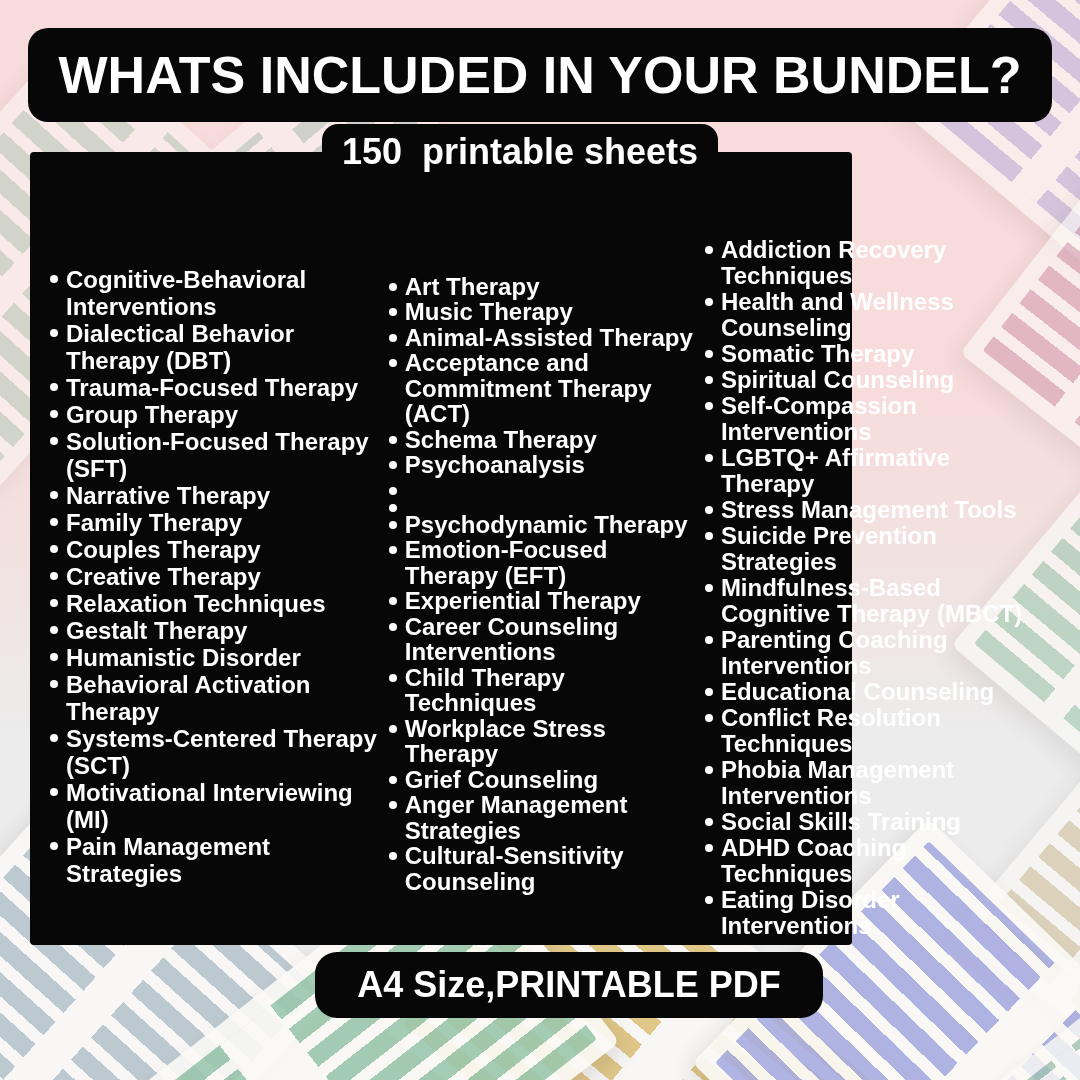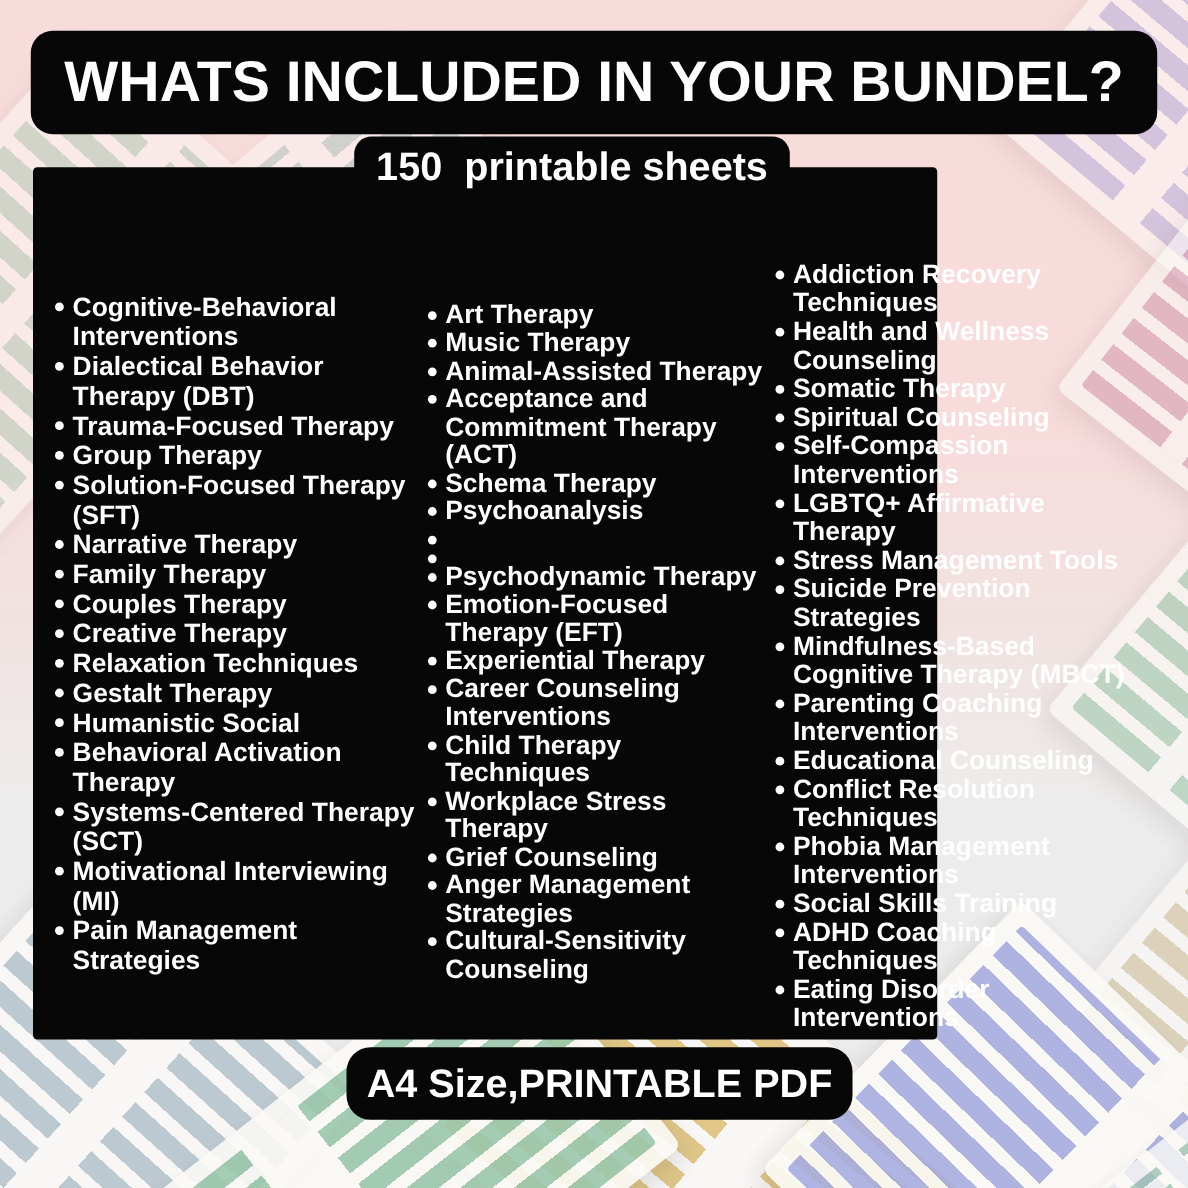--- a/index.html
+++ b/index.html
@@ -109,21 +109,21 @@
   .dot{
     flex:0 0 auto;
     width:8px;height:8px;
     margin-top:9px;
     border-radius:50%;
     background:var(--text-on-panel);
   }
   .txt{white-space:pre;}
   .footer-pill{
     position:absolute;z-index:3;
-    left:315px;top:952px;width:460px;height:66px;
+    left:315px;top:952px;width:508px;height:66px;
     background:var(--panel);
     border-radius:22px;
     display:flex;align-items:center;justify-content:center;
   }
   .footer-pill span{
     color:var(--text-on-panel);
     font-size:36px;
     font-weight:700;
     white-space:nowrap;
   }
@@ -212,21 +212,21 @@
           <span class="txt">Relaxation Techniques</span>
         </li>
 
         <li>
           <span class="dot"></span>
           <span class="txt">Gestalt Therapy</span>
         </li>
 
         <li>
           <span class="dot"></span>
-          <span class="txt">Humanistic Social</span>
+          <span class="txt">Humanistic Disorder</span>
         </li>
 
         <li>
           <span class="dot"></span>
           <span class="txt">Behavioral Activation
 Therapy</span>
         </li>
 
         <li>
           <span class="dot"></span>

